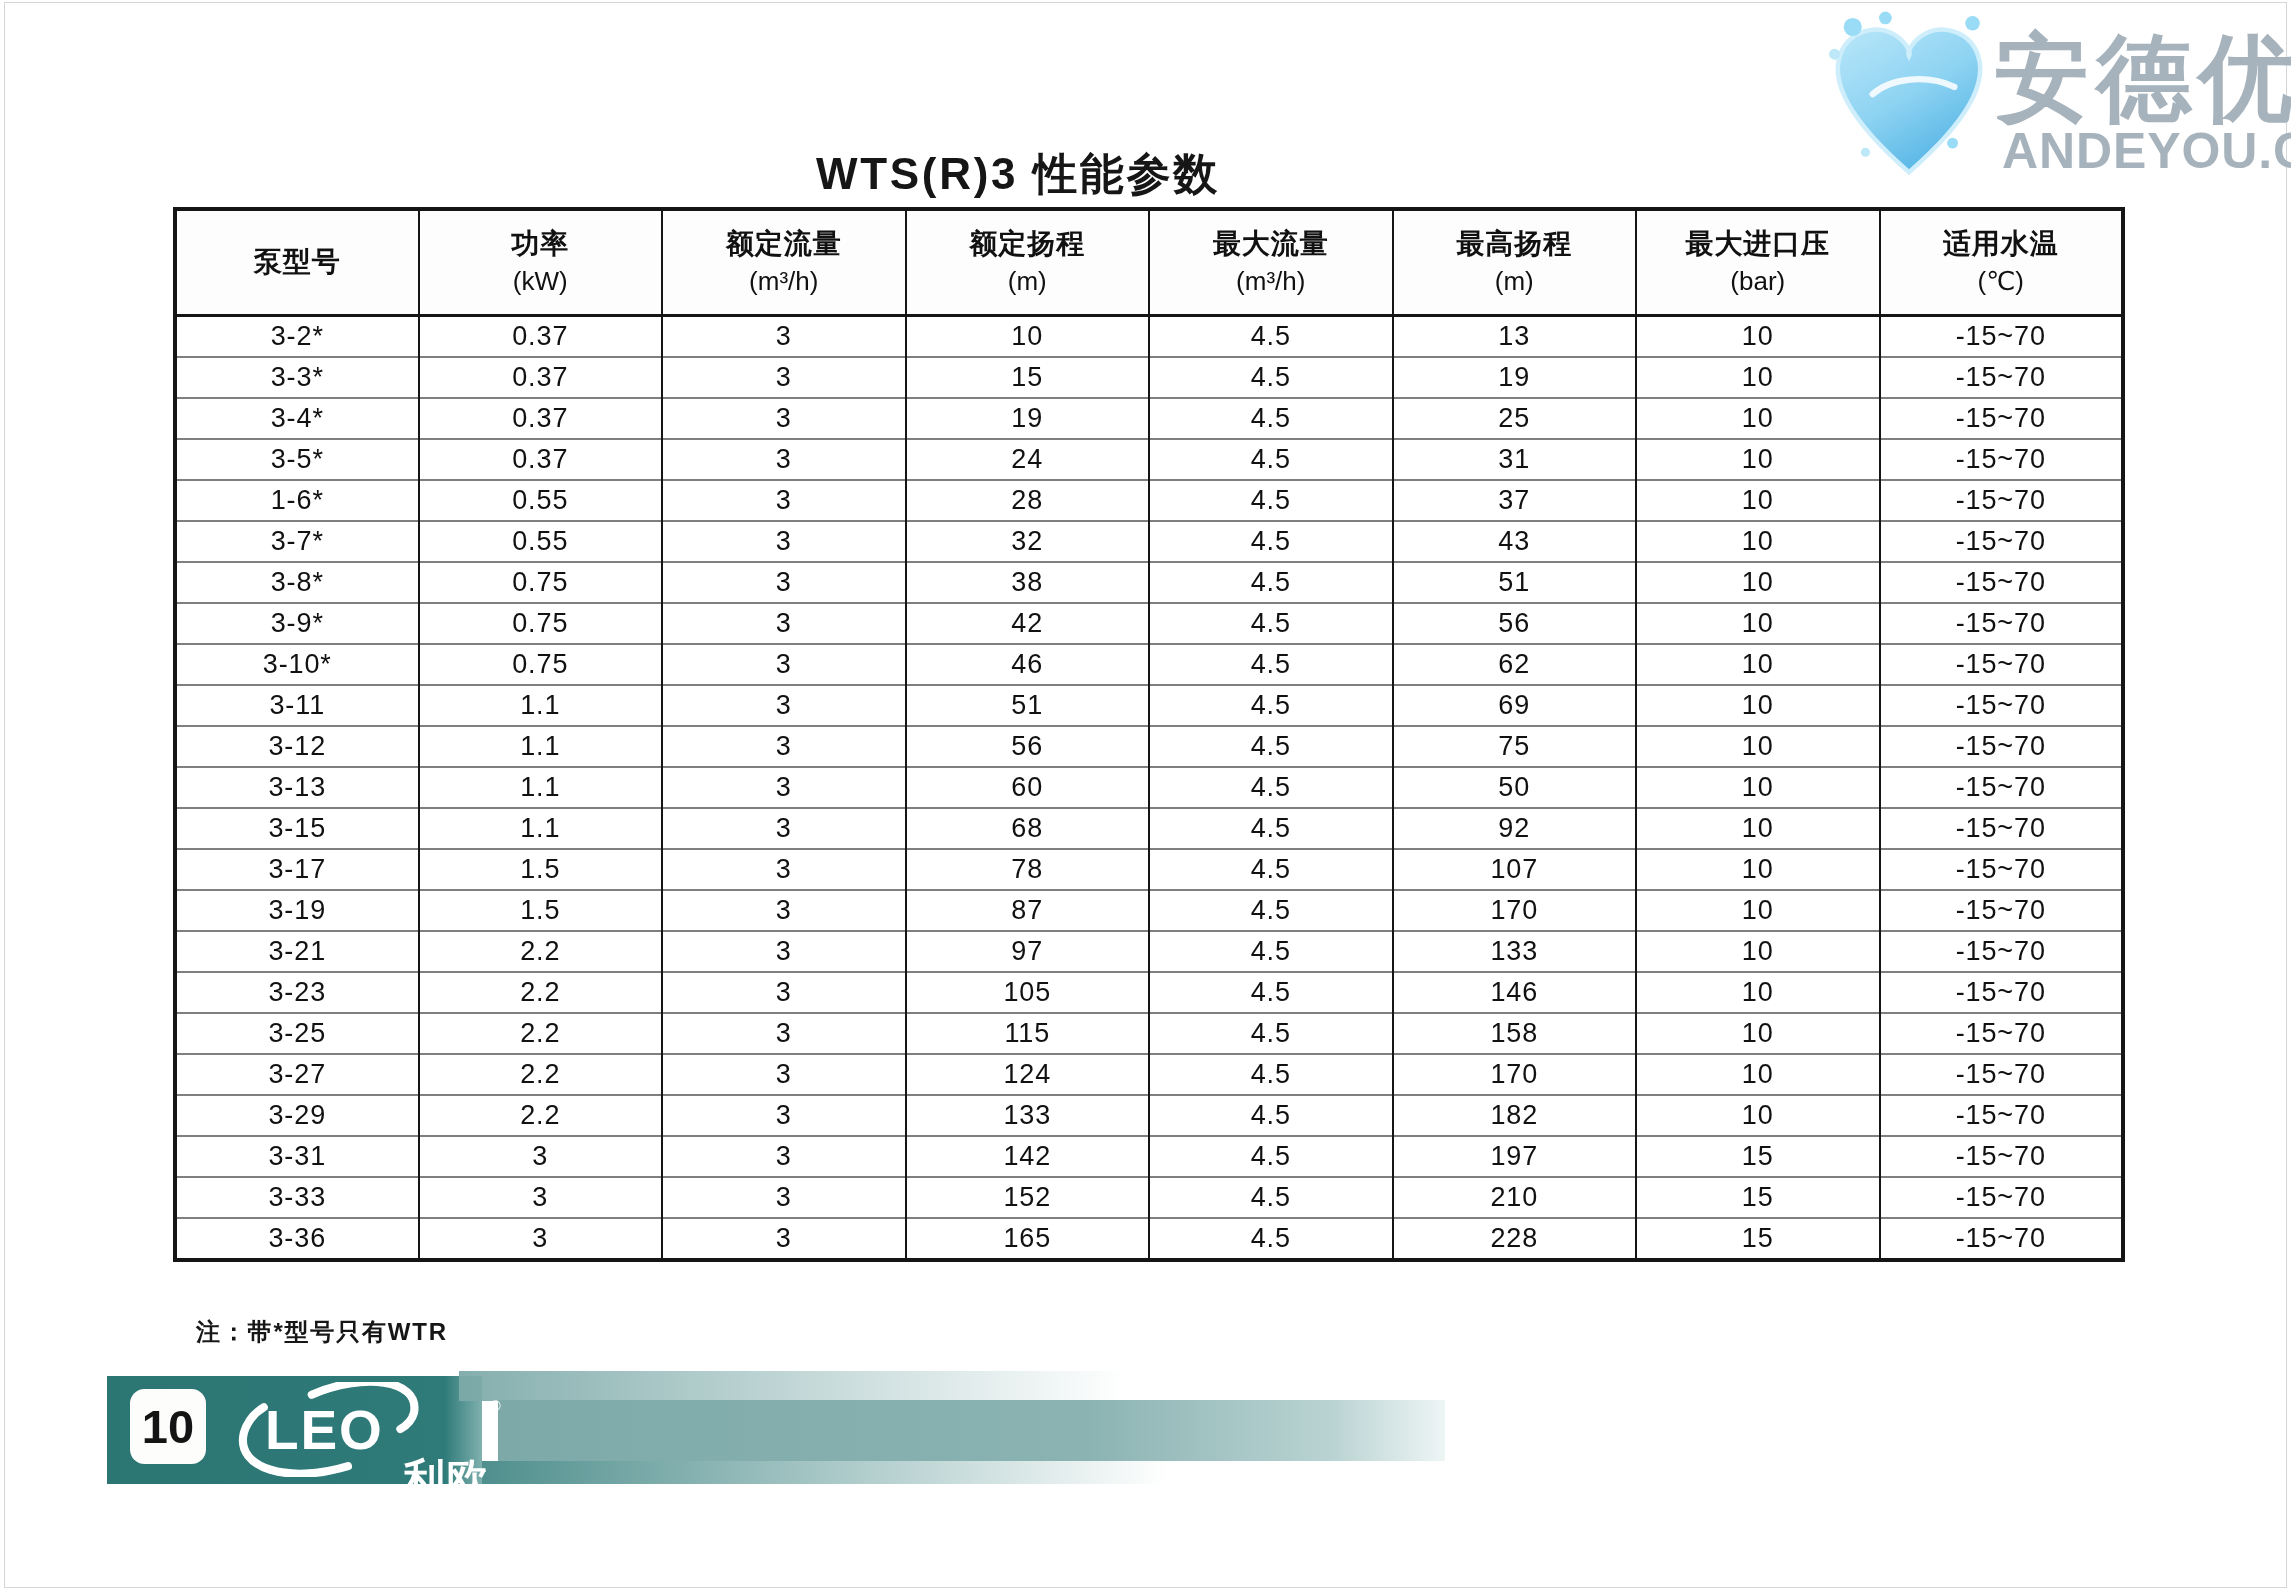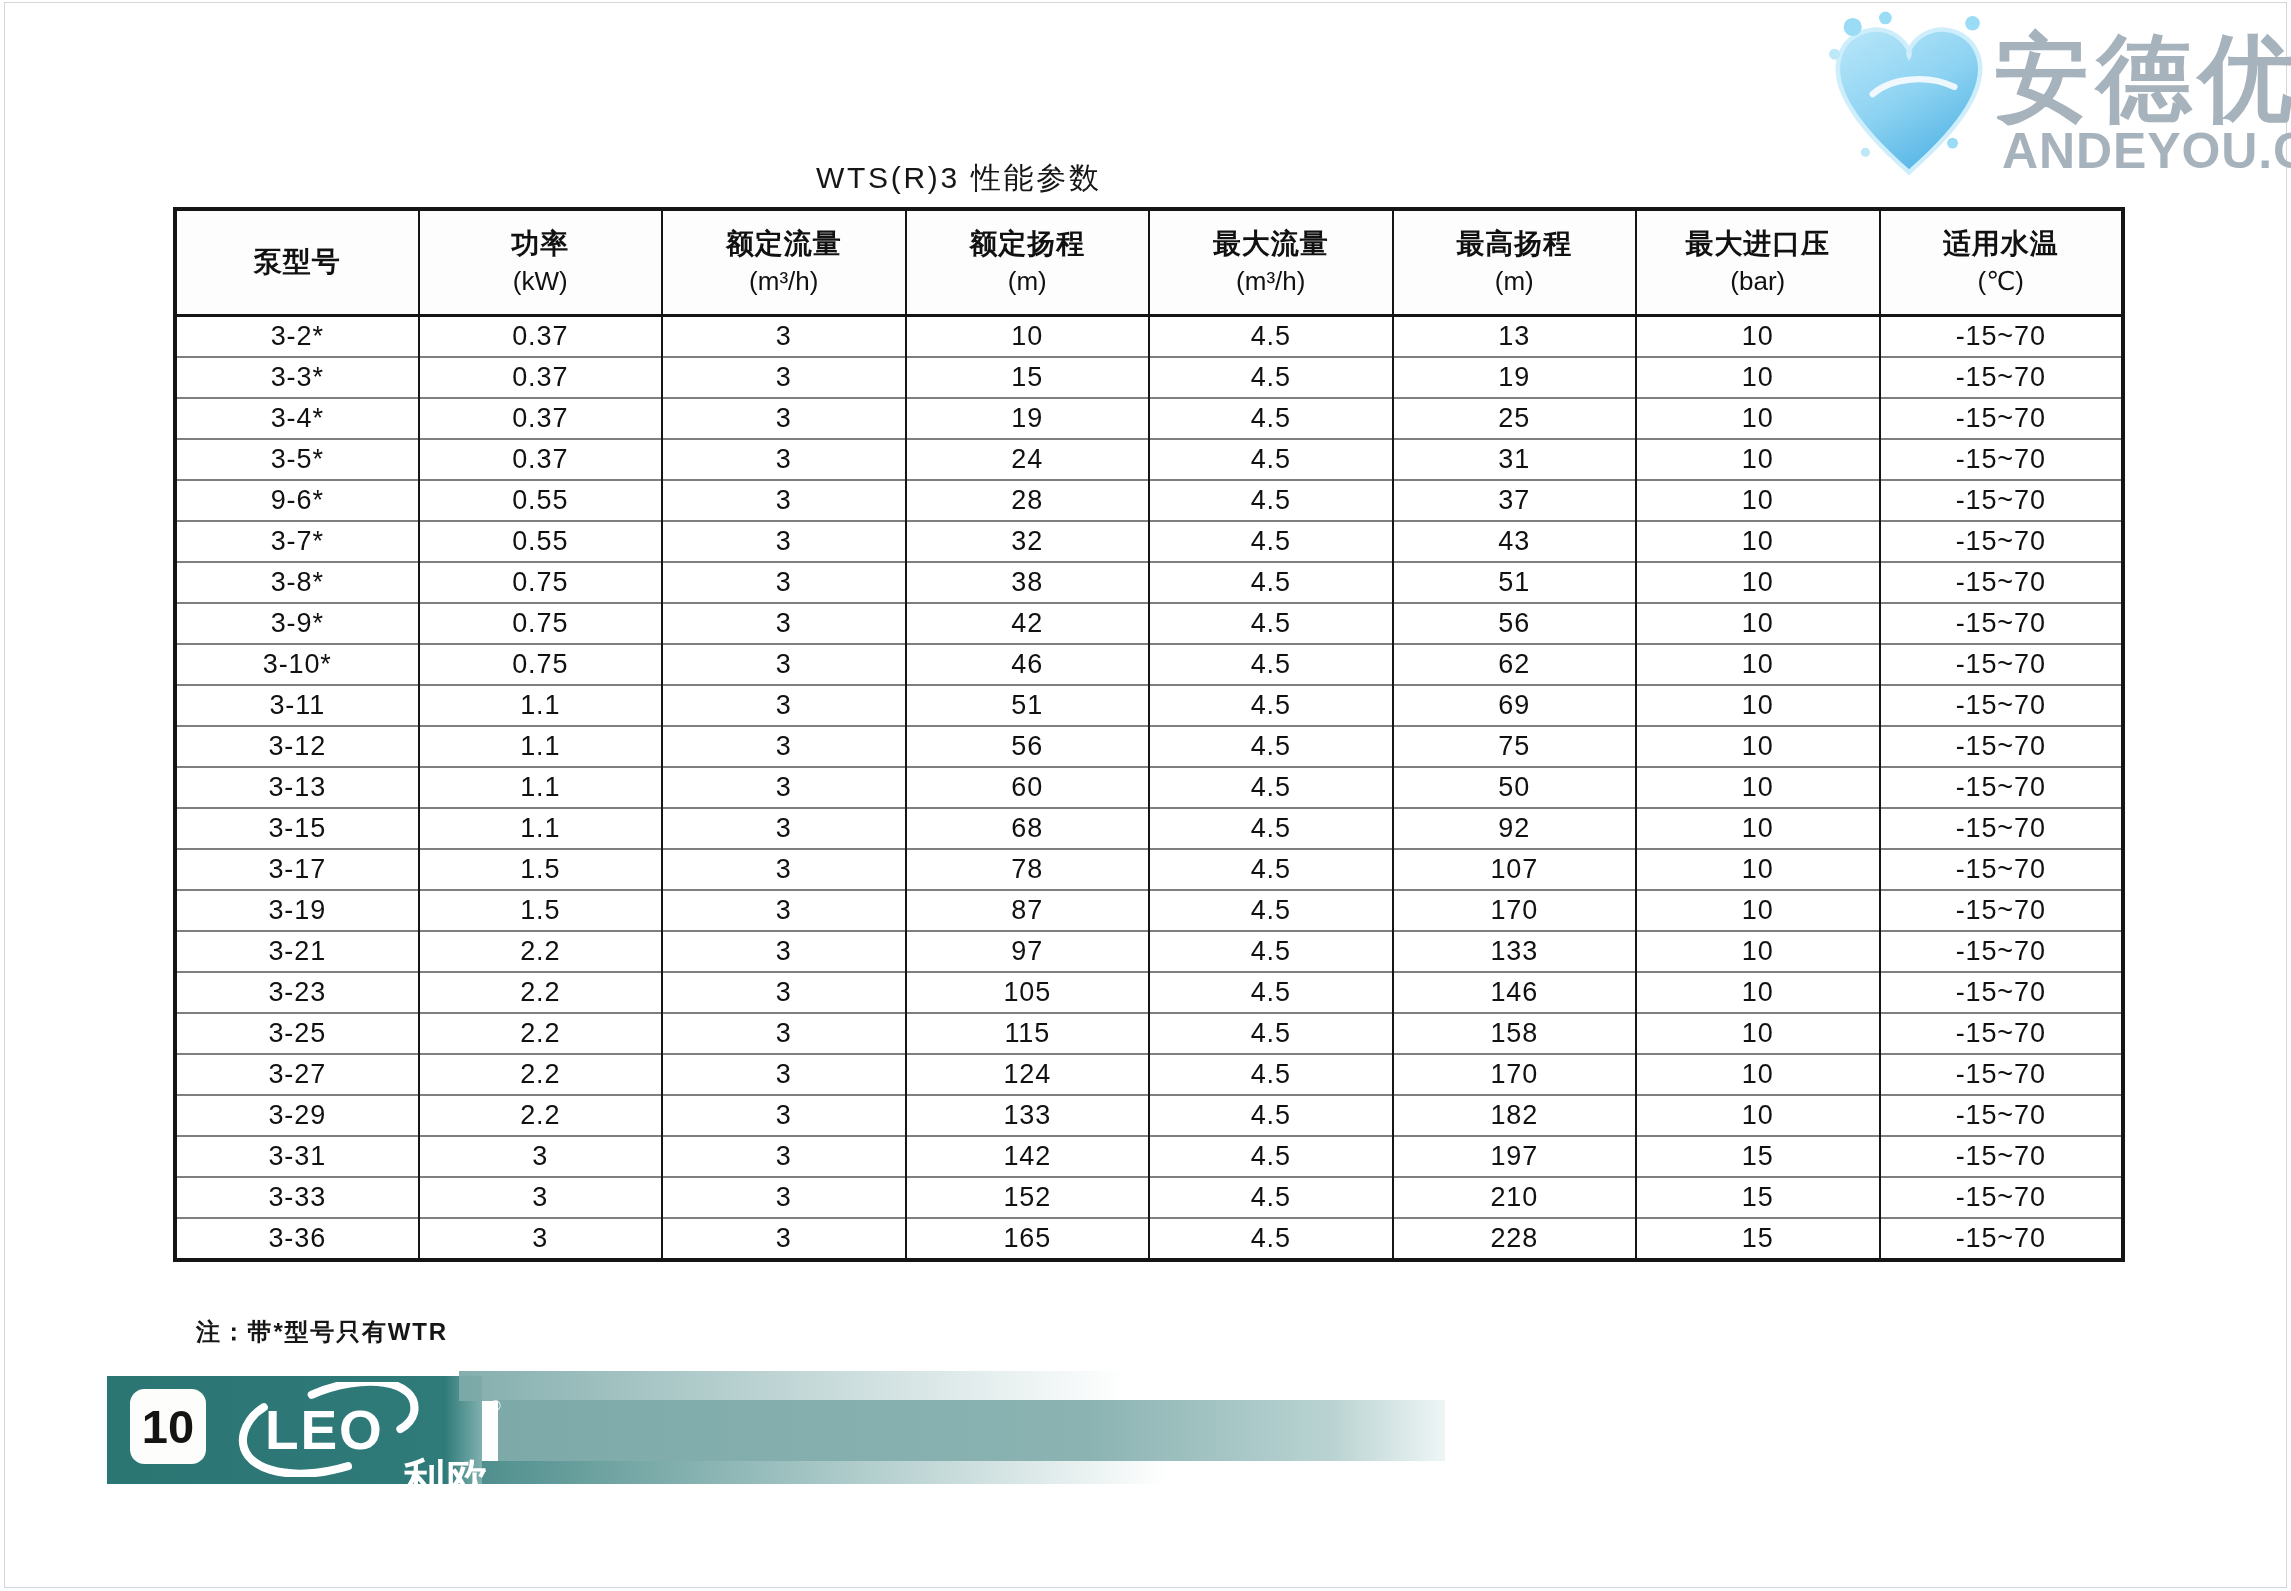--- a/index.html
+++ b/index.html
@@ -8,22 +8,22 @@
     background:#ffffff;
     font-family:"Liberation Sans","DejaVu Sans",sans-serif;
     color:#111;
   }
   .page-frame{
     position:absolute;left:3.6px;top:1.8px;right:3.6px;bottom:3.6px;
     border:1.8px solid #d4d7d9;pointer-events:none;
   }
   
   .doc-title{
-    position:absolute;left:816px;top:158px;
-    font-size:30px;font-weight:normal;letter-spacing:2.7px;color:#161616;
+    position:absolute;left:816px;top:145px;
+    font-size:44px;font-weight:bold;letter-spacing:2.7px;color:#161616;
   }
   
   #spec-table{
     position:absolute;left:173px;top:207px;width:1952px;
     border-collapse:collapse;table-layout:fixed;
     border:4.5px solid #151515;
     padding-left:44px;
   }
   #spec-table th,#spec-table td{
     text-align:center;vertical-align:middle;
@@ -195,21 +195,21 @@
         <td>3-5*</td>
         <td>0.37</td>
         <td>3</td>
         <td>24</td>
         <td>4.5</td>
         <td>31</td>
         <td>10</td>
         <td>-15~70</td>
       </tr>
       <tr>
-        <td>9-6*</td>
+        <td>1-6*</td>
         <td>0.55</td>
         <td>3</td>
         <td>28</td>
         <td>4.5</td>
         <td>37</td>
         <td>10</td>
         <td>-15~70</td>
       </tr>
       <tr>
         <td>3-7*</td>

